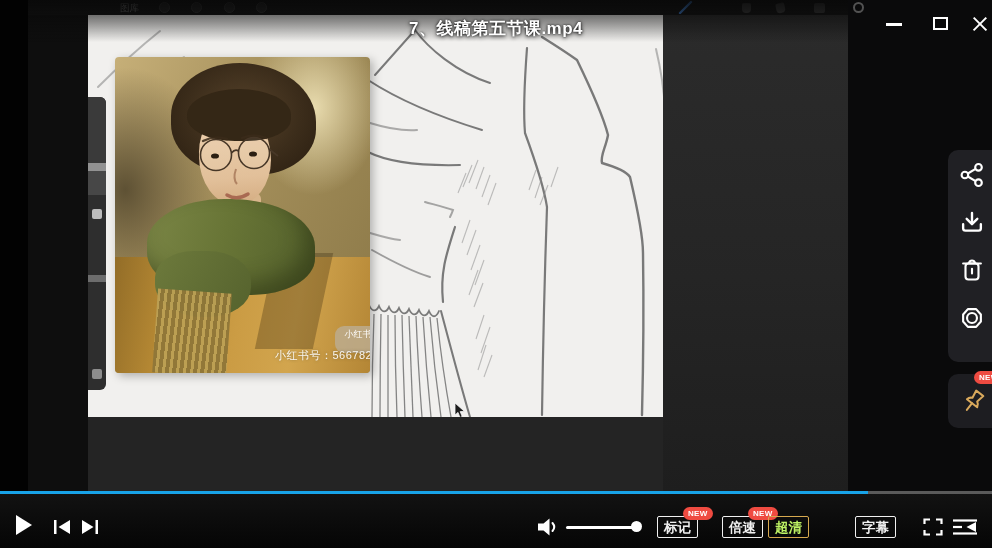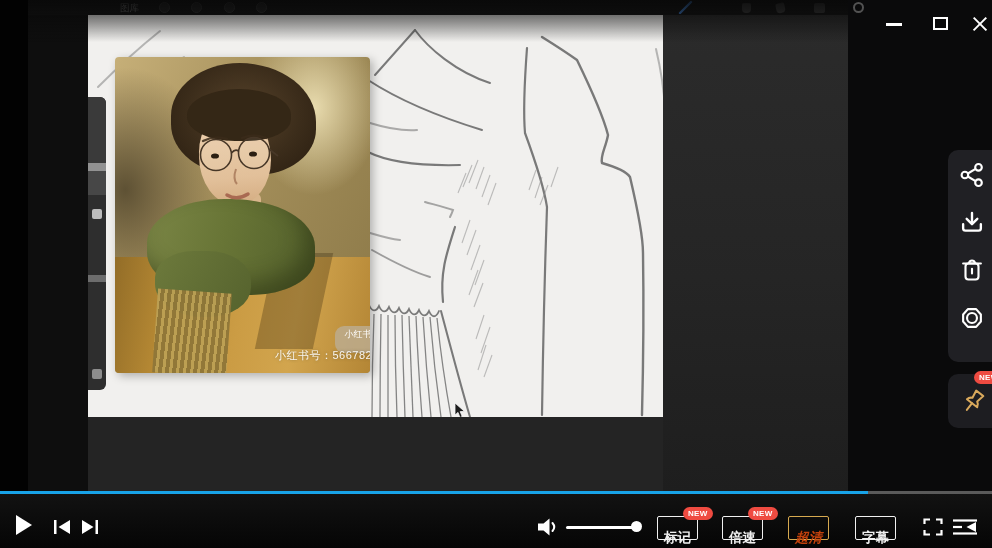--- a/index.html
+++ b/index.html
@@ -99,23 +99,23 @@
   
   .ctrl-bar { left:0; top:494px; width:992px; height:54px; background:linear-gradient(180deg,#121212,#050505); }
   .play-tri { left:16px; top:515px; width:0; height:0;
               border-left:16px solid #fff; border-top:10px solid transparent; border-bottom:10px solid transparent; }
   .skip-svg { top:518px; width:20px; height:18px; }
   .time-text { left:110px; top:518px; font-size:15px; color:#f2f2f2; letter-spacing:.5px; }
   .vol-svg  { left:536px; top:516px; width:24px; height:22px; }
   .vol-line { left:566px; top:526px; width:70px; height:2.5px; background:#fff; border-radius:2px; }
   .vol-dot  { left:631px; top:521px; width:11px; height:11px; background:#fff; border-radius:50%; }
   .pbtn { top:516px; height:22px; line-height:19px; border:1.5px solid #f0f0f0; border-radius:2px;
-          padding:11px 6px; font-size:13.5px; font-weight:600; color:#f0f0f0; background:transparent; }
+          padding:0 6px; font-size:13.5px; font-weight:600; color:#f0f0f0; background:transparent; }
   .pbtn-mark  { left:657px; } .pbtn-speed { left:722px; }
-  .pbtn-gold  { left:788px; border-color:#d6a94f; color:#c2410c;font-style:italic; }
+  .pbtn-gold  { left:768px; border-color:#d6a94f; color:#bef264; }
   .pbtn-sub   { left:855px; }
   .fs-svg { left:923px; top:518px; width:20px; height:18px; }
   .pl-svg { left:952px; top:518px; width:26px; height:18px; }
 </style>
 </head>
 <body>
 
 <div id="stage">
 
   <div class="abs col-left-black"></div>
@@ -236,20 +236,21 @@
 
     <svg class="abs cursor-svg" viewBox="0 0 12 16">
       <polygon points="1,0 1,12 4,9.4 6,14.5 8.2,13.5 6.2,8.6 10.5,8.4" fill="#1c1c1c" stroke="#f5f5f5" stroke-width="0.8"></polygon>
     </svg>
   </div>
 
   <div class="abs vid-right"></div>
   <div class="abs vid-bottom"></div>
   <div class="abs title-fade"></div>
 
+  <div class="abs video-title">7、线稿第五节课.mp4</div>
   <div class="abs win-min win-btn"></div>
   <div class="abs win-max win-btn"></div>
   <div class="abs win-close win-btn"></div>
 
   <div class="abs rail-panel"></div>
   <svg class="abs rail-icon" style="top:162px" viewBox="0 0 22 22">
     <g stroke="#fff" stroke-width="1.8" fill="none">
       <circle cx="5" cy="11" r="2.8"></circle>
         <circle cx="16.5" cy="4.5" r="2.8"></circle>
         <circle cx="16.5" cy="17.5" r="2.8"></circle>

